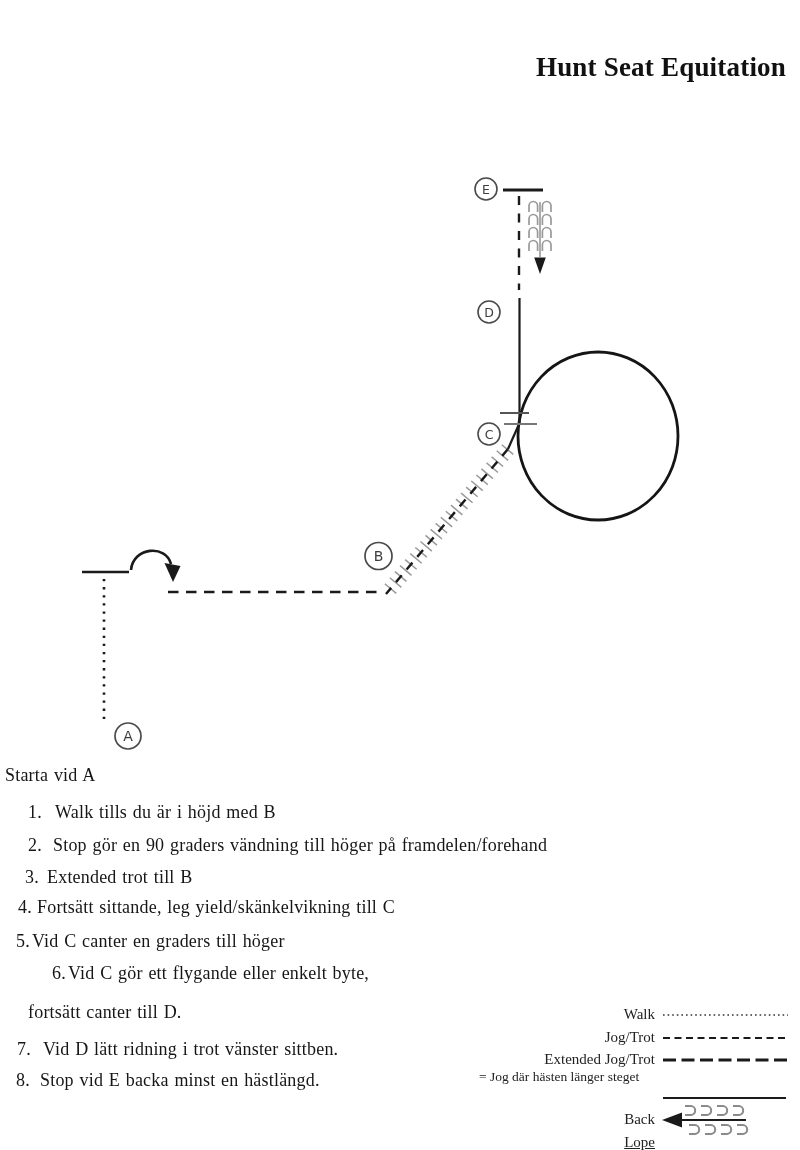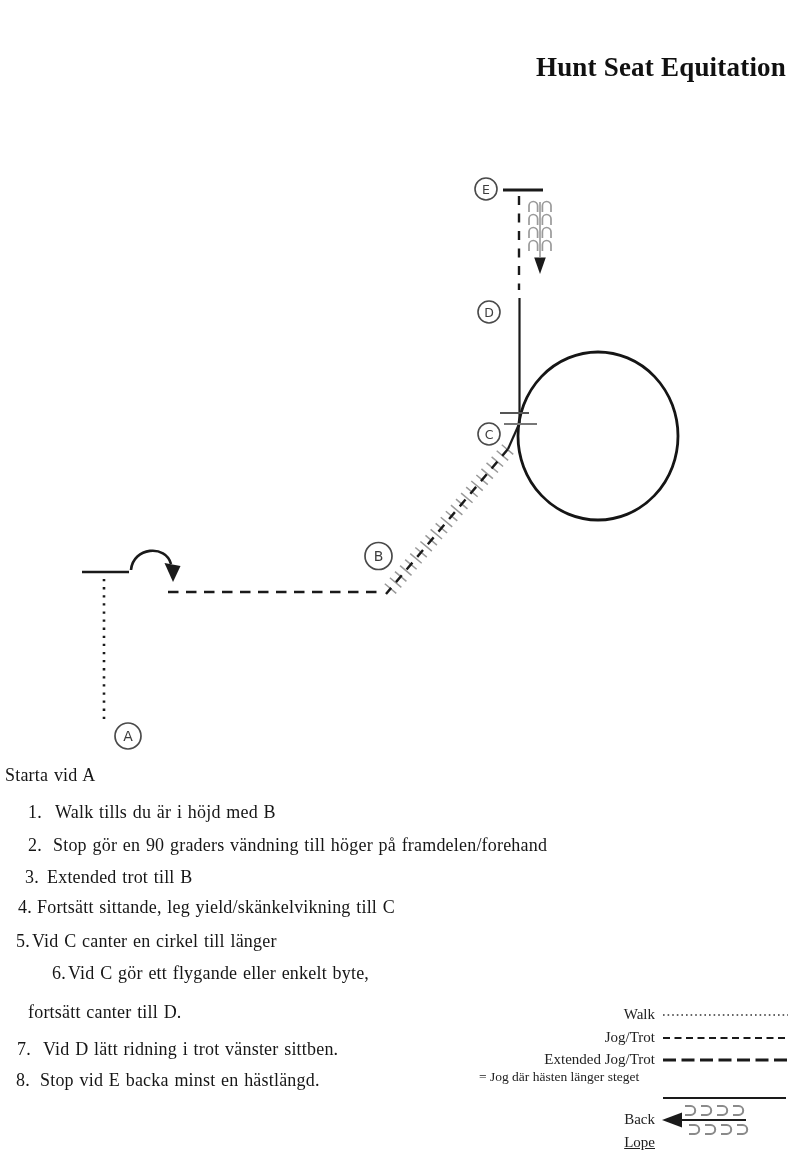--- a/index.html
+++ b/index.html
@@ -142,21 +142,21 @@
       </g>
     </g>
   </svg>
 
   <div>
     <div class="instr l0">Starta vid A</div>
     <div class="instr l1"><span class="num">1.</span><span>Walk tills du är i höjd med B</span></div>
     <div class="instr l2"><span class="num">2.</span><span>Stop gör en 90 graders vändning till höger på framdelen/forehand</span></div>
     <div class="instr l3"><span class="num">3.</span><span>Extended trot till B</span></div>
     <div class="instr l4"><span class="num">4.</span><span>Fortsätt sittande, leg yield/skänkelvikning till C</span></div>
-    <div class="instr l5"><span class="num">5.</span><span>Vid C canter en cirkel till länger</span></div>
+    <div class="instr l5"><span class="num">5.</span><span>Vid C canter en graders till höger</span></div>
     <div class="instr l6"><span class="num">6.</span><span>Vid C gör ett flygande eller enkelt byte,</span></div>
     <div class="instr l7"><span class="num"></span><span>fortsätt canter till D.</span></div>
     <div class="instr l8"><span class="num">7.</span><span>Vid D lätt ridning i trot vänster sittben.</span></div>
     <div class="instr l9"><span class="num">8.</span><span>Stop vid E backa minst en hästlängd.</span></div>
   </div>
 
   <div>
     <div class="legend-label lg-walk">Walk</div>
     <div class="legend-label lg-jog">Jog/Trot</div>
     <div class="legend-label lg-ext">Extended Jog/Trot</div>

